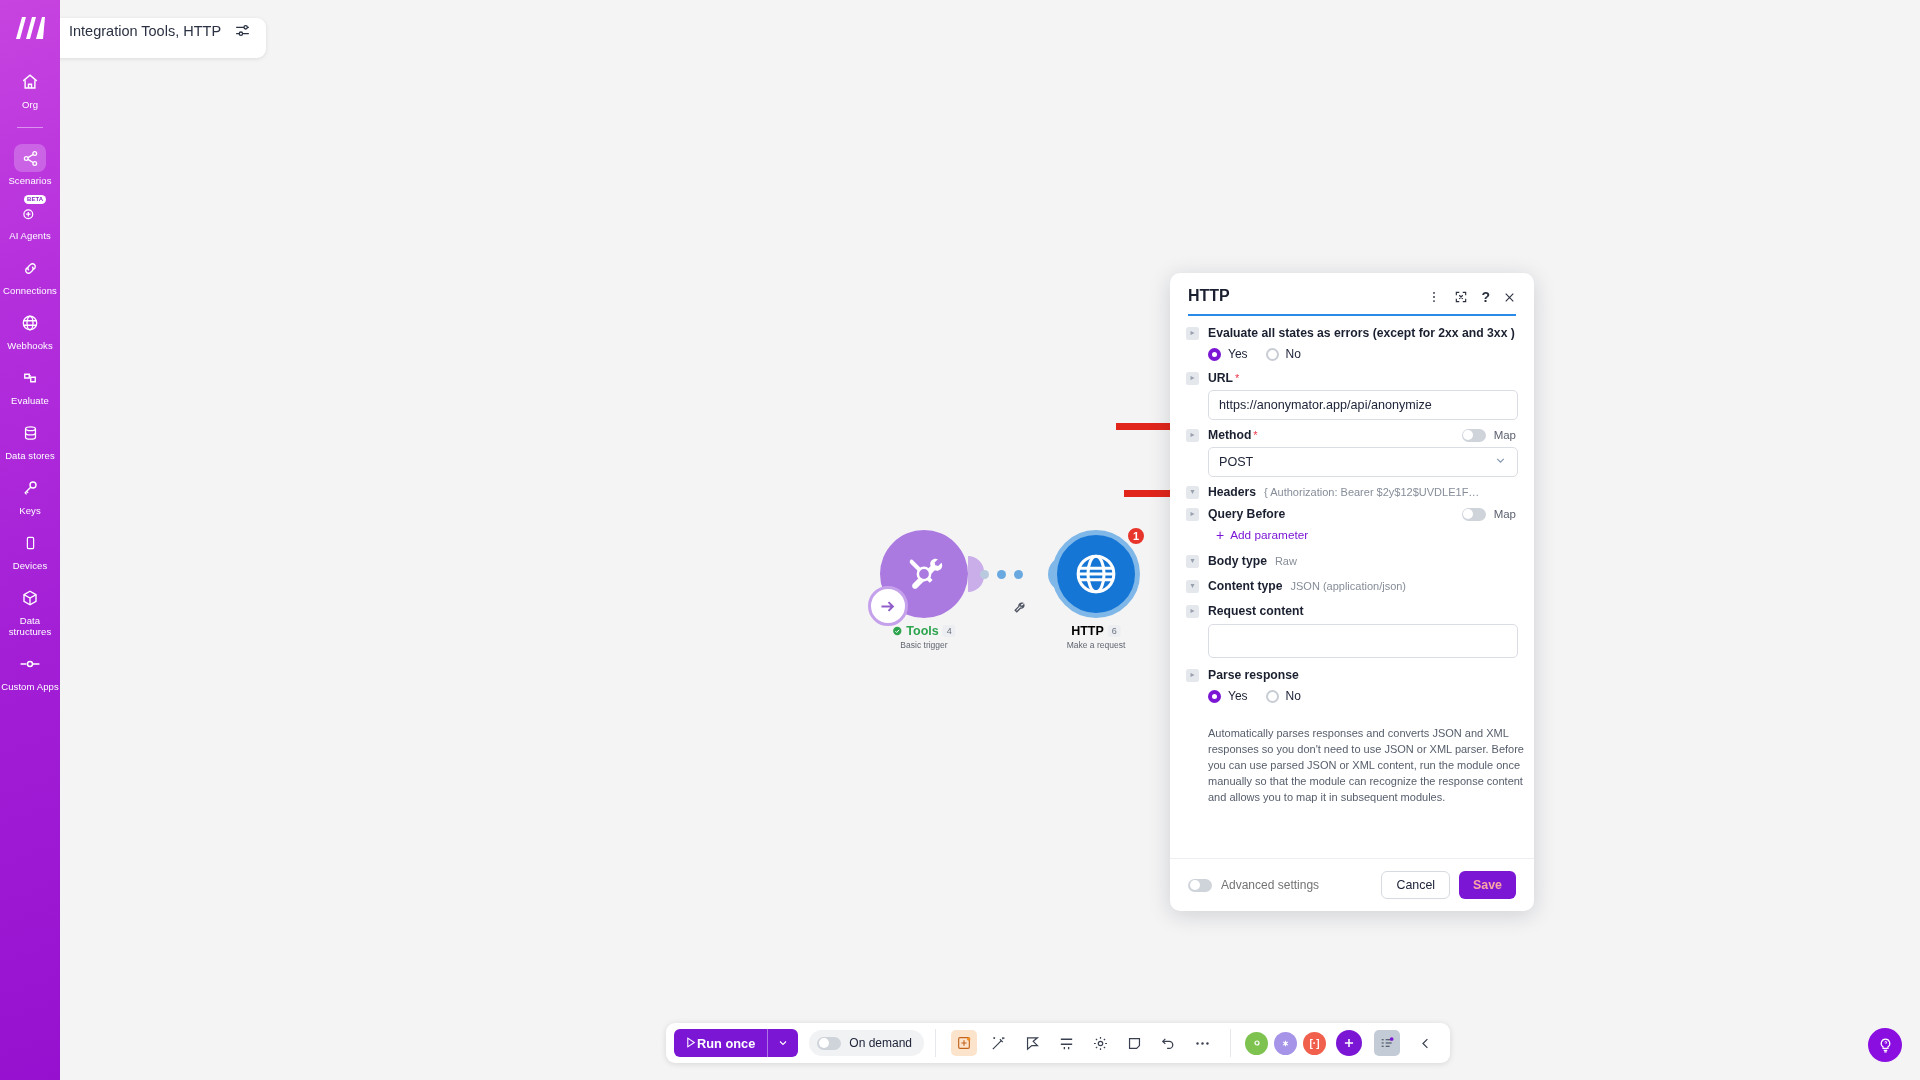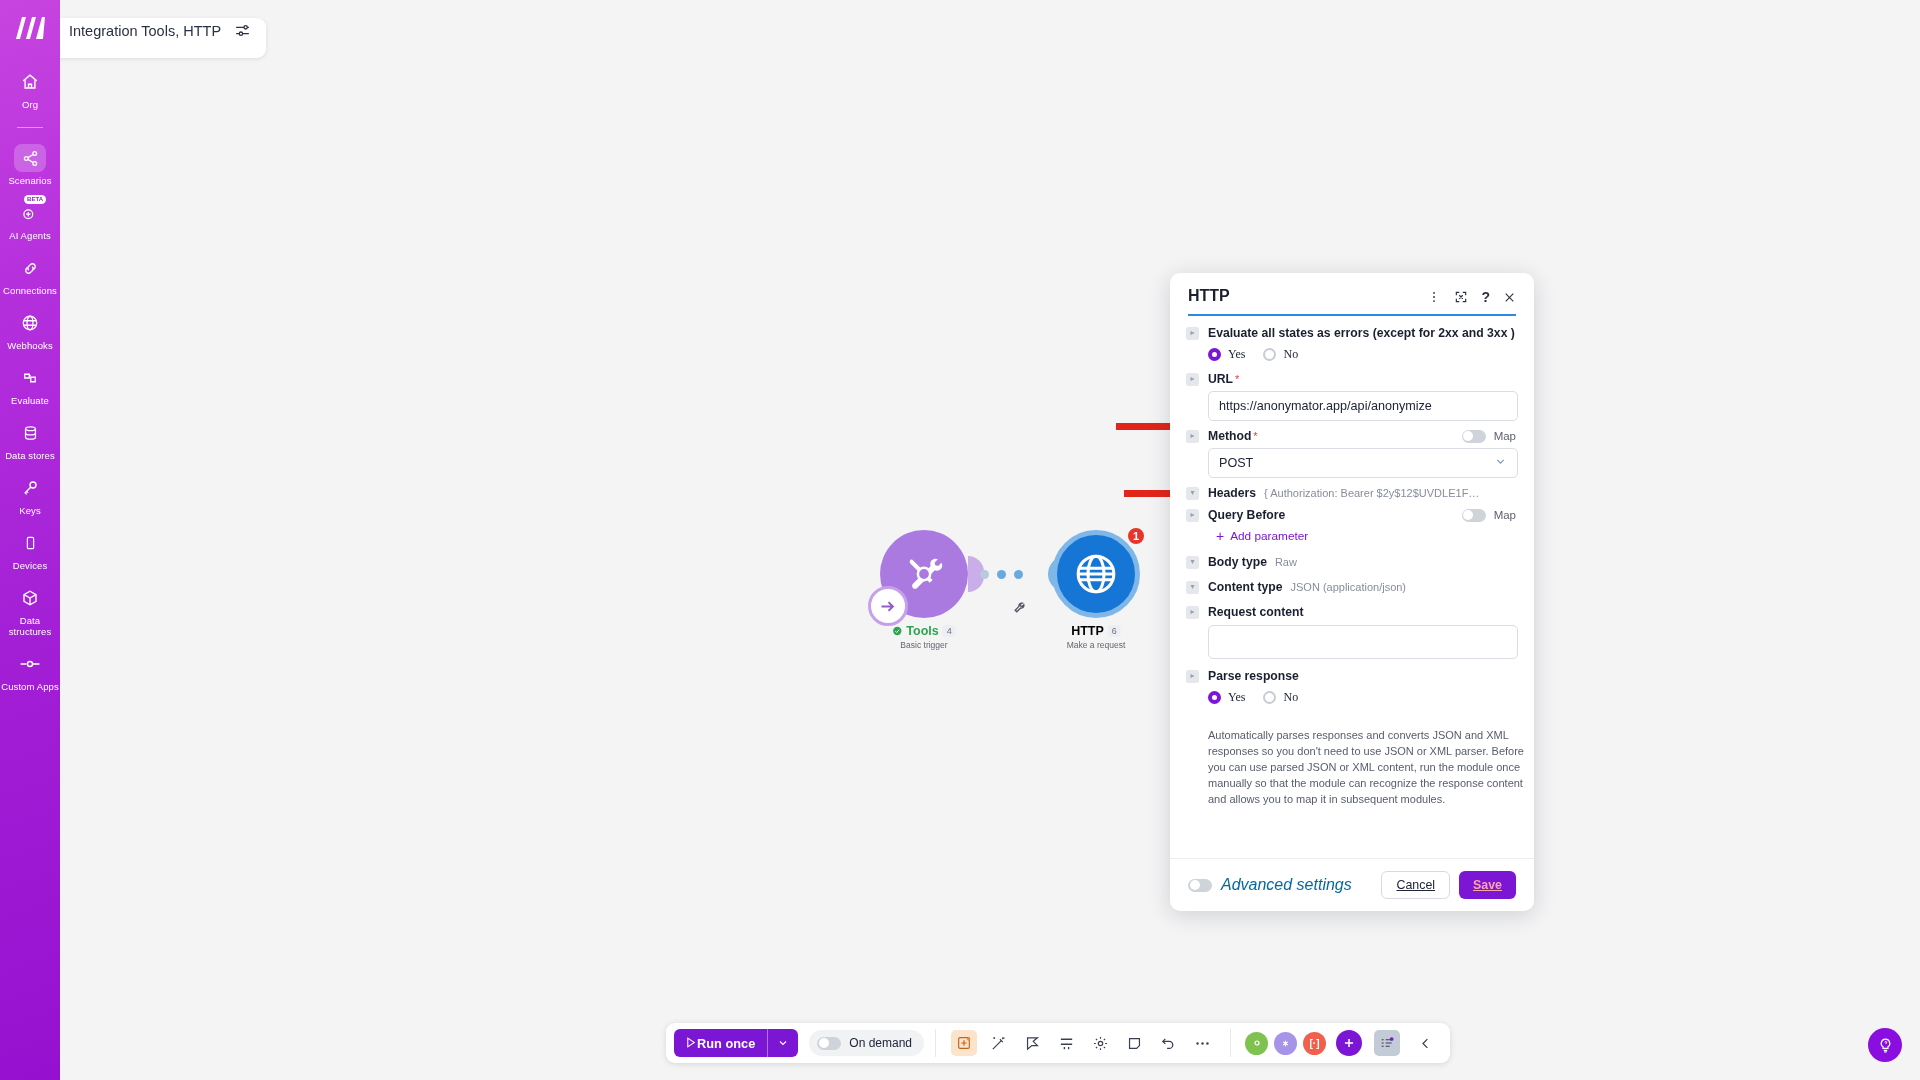--- a/index.html
+++ b/index.html
@@ -159,21 +159,21 @@
     background: #e4e7ec; color: #97a0ad;
     display: flex; align-items: center; justify-content: center;
     font-size: 8px; flex: 0 0 13px;
     margin-right: 9px; cursor: pointer;
     line-height: 1;
   }
   .flabel { font-size: 12.2px; font-weight: bold; color: #1b2030; }
   .req { color: #e8354a; font-size: 11px; margin-left: 2px; }
   .fvalue { font-size: 11px; color: #868d99; margin-left: 8px; white-space: nowrap; overflow: hidden; text-overflow: ellipsis; }
 
-  .radios { display: flex; align-items: center; gap: 18px; margin: 7px 0 10px 22px; font-family: Liberation Serif, serif; }
+  .radios { display: flex; align-items: center; gap: 18px; margin: 7px 0 10px 22px; }
   .radio { display: flex; align-items: center; gap: 7px; cursor: pointer; }
   .dot {
     width: 13px; height: 13px; border-radius: 50%;
     border: 2px solid #c8ccd4; background:#fff;
   }
   .dot.on { border: 4px solid #7b16d4; }
   .radio span { font-size: 12px; color: #20263a; }
 
   .input, .select {
     width: 310px; height: 30px;
@@ -207,27 +207,26 @@
     font-size: 11px; line-height: 16px; color: #565d6b;
     margin: 22px 0 0 22px; width: 318px;
   }
 
   .panel-foot {
     border-top: 1px solid #eceef1;
     padding: 12px 18px;
     display: flex; align-items: center;
   }
   .adv { display: flex; align-items: center; gap: 9px; }
-  .adv span { font-size: 16px; color: #0369a1; font-style: italic; }
+  .adv span { font-size: 12px; color: #737373; }
   .btns { margin-left: auto; display: flex; gap: 9px; }
   .btn {
     height: 28px; padding: 12px 14px; border-radius: 6px;
     font-size: 12.4px; display: flex; align-items: center; cursor: pointer;
     font-family: "Liberation Sans", sans-serif;
-    text-decoration: underline;
   }
   .btn-cancel { background: #fff; border: 1px solid #d7dae0; color: #20263a; }
   .btn-save { background: #7b16d4; color: #fca5a5; border: none; font-weight: bold; }
 
   
   .toolbar {
     position: absolute; left: 666px; bottom: 17px;
     height: 40px; background: #fff;
     border-radius: 9px;
     box-shadow: 0 1px 6px rgba(0,0,0,.12);

